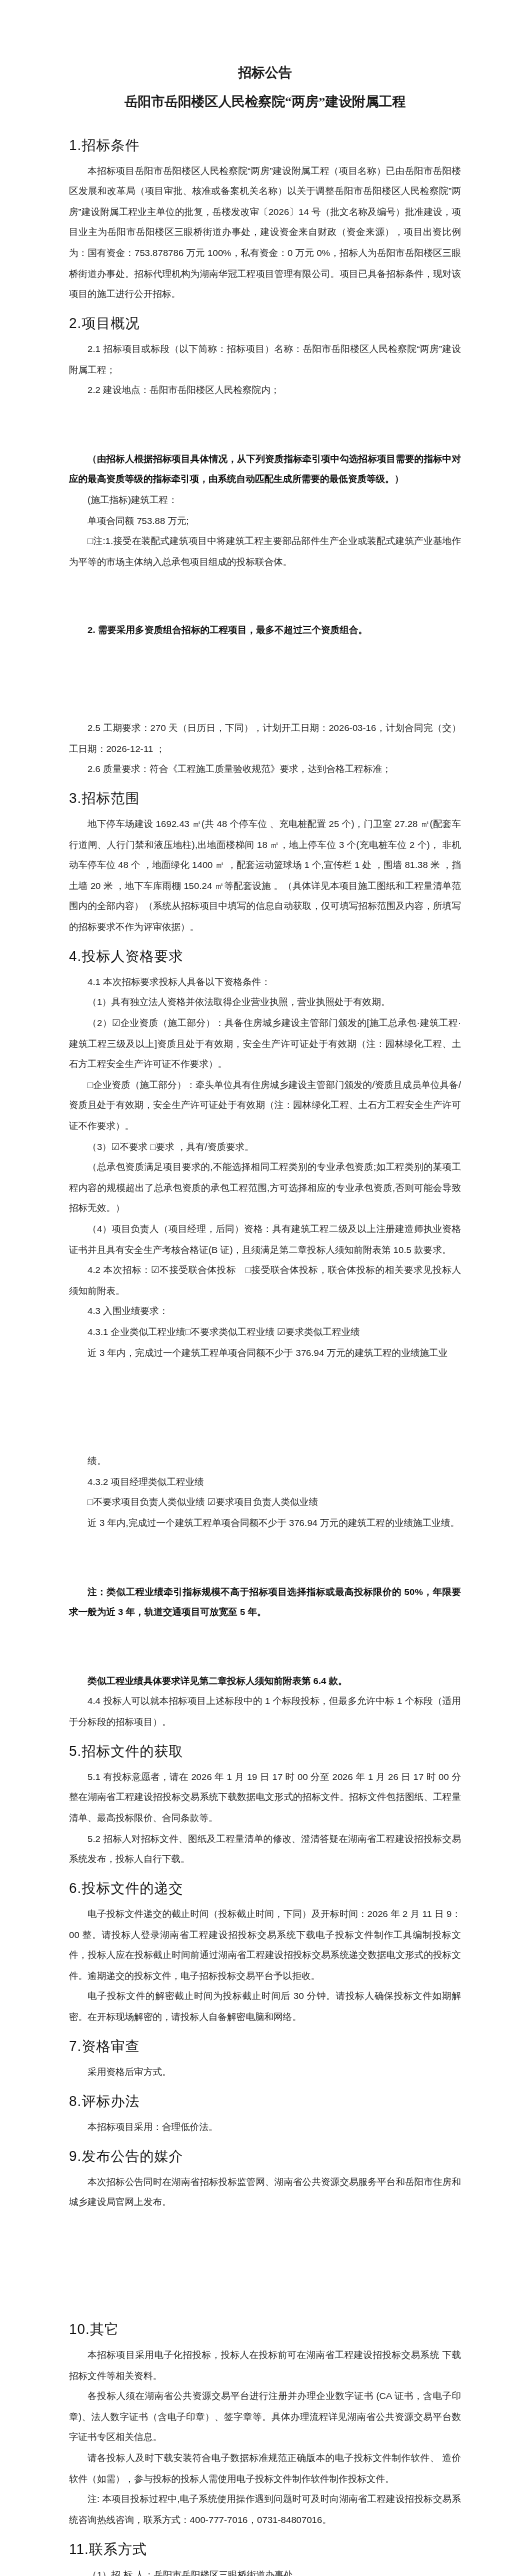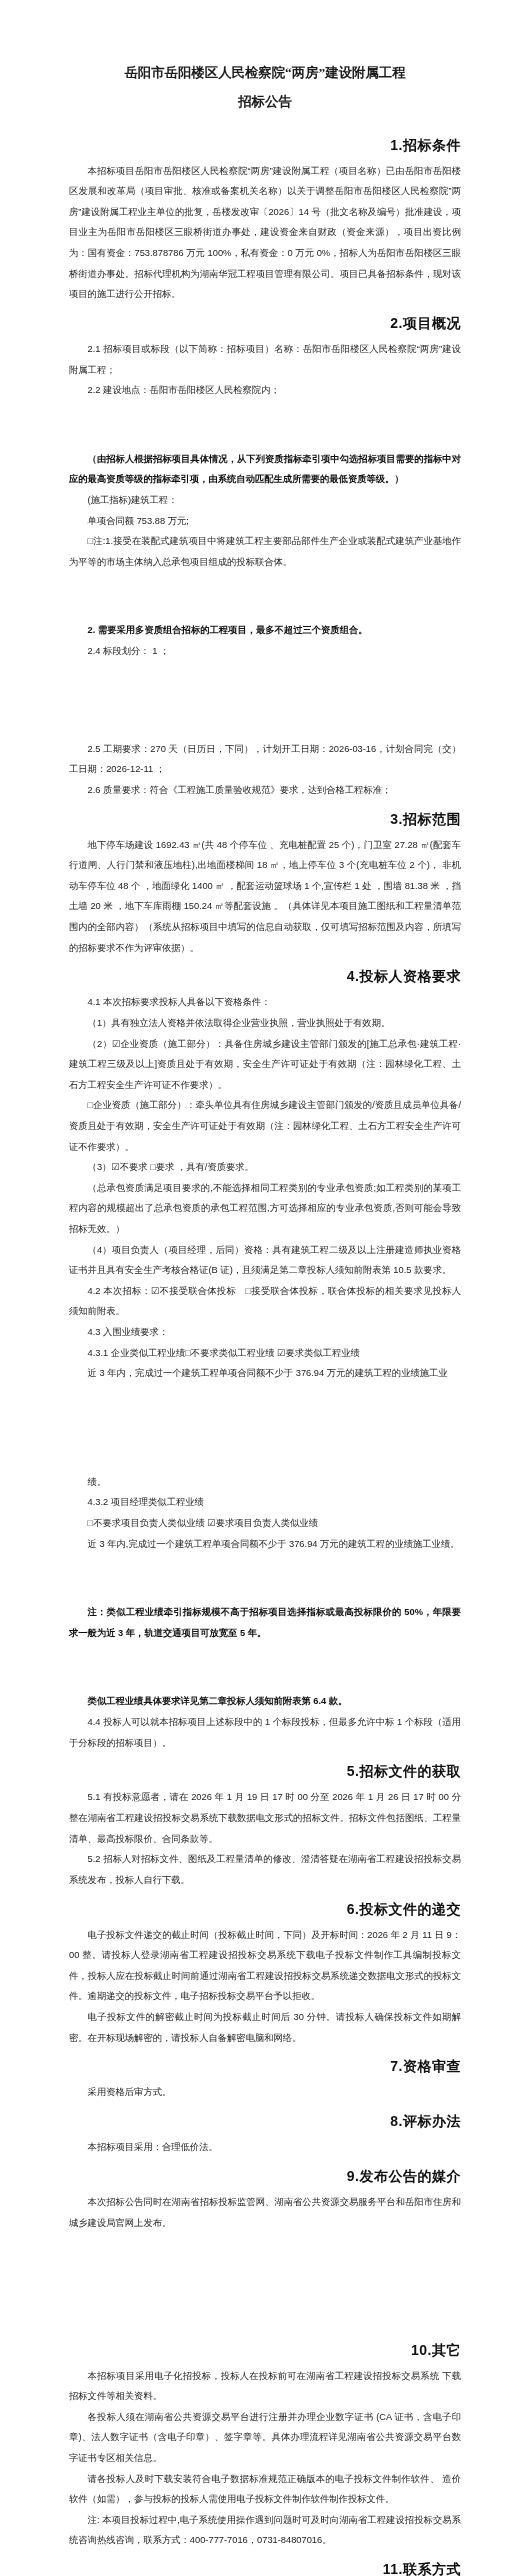--- a/index.html
+++ b/index.html
@@ -20,61 +20,59 @@
     text-align:center;
     font-family:"Liberation Serif","DejaVu Serif",serif;
     font-size:13.4px;
     font-weight:600;
     line-height:29px;
     color:#1c1c1c;
     margin-bottom:17.5px;
   }
   .sec-h{
     font-family:"Liberation Sans","DejaVu Sans",sans-serif;
-    font-weight:700;
+    font-weight:400;
     font-size:14px;
     line-height:23px;
     margin:7.2px 0 4.1px 0;
     color:#111111;
     letter-spacing:0.5px;
-    text-align:right;
   }
   .para{
     font-family:Liberation Sans, sans-serif;
     font-size:9.3px;
     line-height:20.6px;
     text-align:justify;
     text-indent:2em;
     margin:0;
     color:#1c1c1c;
   }
   .para.bold{font-weight:700;color:#111;margin-top:48px;}
   .pgap{width:100%;}
 </style>
 </head>
 <body>
 
 <div class="page">
   <div class="content">
     <div class="doc-title">
+      <div>招标公告</div>
       <div>岳阳市岳阳楼区人民检察院“两房”建设附属工程</div>
-      <div>招标公告</div>
     </div>
     <div id="doc-body">
         <div class="sec-h">1.招标条件</div>
         <p class="para">本招标项目岳阳市岳阳楼区人民检察院“两房”建设附属工程（项目名称）已由岳阳市岳阳楼区发展和改革局（项目审批、核准或备案机关名称）以关于调整岳阳市岳阳楼区人民检察院”两房”建设附属工程业主单位的批复，岳楼发改审〔2026〕14 号（批文名称及编号）批准建设，项目业主为岳阳市岳阳楼区三眼桥街道办事处，建设资金来自财政（资金来源），项目出资比例为：国有资金：753.878786 万元 100%，私有资金：0 万元 0%，招标人为岳阳市岳阳楼区三眼桥街道办事处。招标代理机构为湖南华冠工程项目管理有限公司。项目已具备招标条件，现对该项目的施工进行公开招标。</p>
         <div class="sec-h">2.项目概况</div>
         <p class="para">2.1 招标项目或标段（以下简称：招标项目）名称：岳阳市岳阳楼区人民检察院“两房”建设附属工程；</p>
         <p class="para">2.2 建设地点：岳阳市岳阳楼区人民检察院内；</p>
         <p class="para bold">（由招标人根据招标项目具体情况，从下列资质指标牵引项中勾选招标项目需要的指标中对应的最高资质等级的指标牵引项，由系统自动匹配生成所需要的最低资质等级。）</p>
         <p class="para">(施工指标)建筑工程：</p>
         <p class="para">单项合同额 753.88 万元;</p>
         <p class="para">□注:1.接受在装配式建筑项目中将建筑工程主要部品部件生产企业或装配式建筑产业基地作为平等的市场主体纳入总承包项目组成的投标联合体。</p>
         <p class="para bold">2. 需要采用多资质组合招标的工程项目，最多不超过三个资质组合。</p>
-        <p class="para">2.4 标段划分： 1 ；</p>
         <div class="pgap" style="height: 77px;"></div>
         <p class="para">2.5 工期要求：270 天（日历日，下同），计划开工日期：2026-03-16，计划合同完（交）工日期：2026-12-11 ；</p>
         <p class="para">2.6 质量要求：符合《工程施工质量验收规范》要求，达到合格工程标准；</p>
         <div class="sec-h">3.招标范围</div>
         <p class="para">地下停车场建设 1692.43 ㎡(共 48 个停车位 、充电桩配置 25 个)，门卫室 27.28 ㎡(配套车行道闸、人行门禁和液压地柱),出地面楼梯间 18 ㎡，地上停车位 3 个(充电桩车位 2 个)， 非机动车停车位 48 个 ，地面绿化 1400 ㎡ ，配套运动篮球场 1 个,宣传栏 1 处 ，围墙 81.38 米 ，挡土墙 20 米 ，地下车库雨棚 150.24 ㎡等配套设施 。（具体详见本项目施工图纸和工程量清单范围内的全部内容）（系统从招标项目中填写的信息自动获取，仅可填写招标范围及内容，所填写的招标要求不作为评审依据）。</p>
         <div class="sec-h">4.投标人资格要求</div>
         <p class="para">4.1 本次招标要求投标人具备以下资格条件：</p>
         <p class="para">（1）具有独立法人资格并依法取得企业营业执照，营业执照处于有效期。</p>
         <p class="para">（2）☑企业资质（施工部分）：具备住房城乡建设主管部门颁发的[施工总承包·建筑工程·建筑工程三级及以上]资质且处于有效期，安全生产许可证处于有效期（注：园林绿化工程、土石方工程安全生产许可证不作要求）。</p>
         <p class="para">□企业资质（施工部分）：牵头单位具有住房城乡建设主管部门颁发的/资质且成员单位具备/资质且处于有效期，安全生产许可证处于有效期（注：园林绿化工程、土石方工程安全生产许可证不作要求）。</p>

